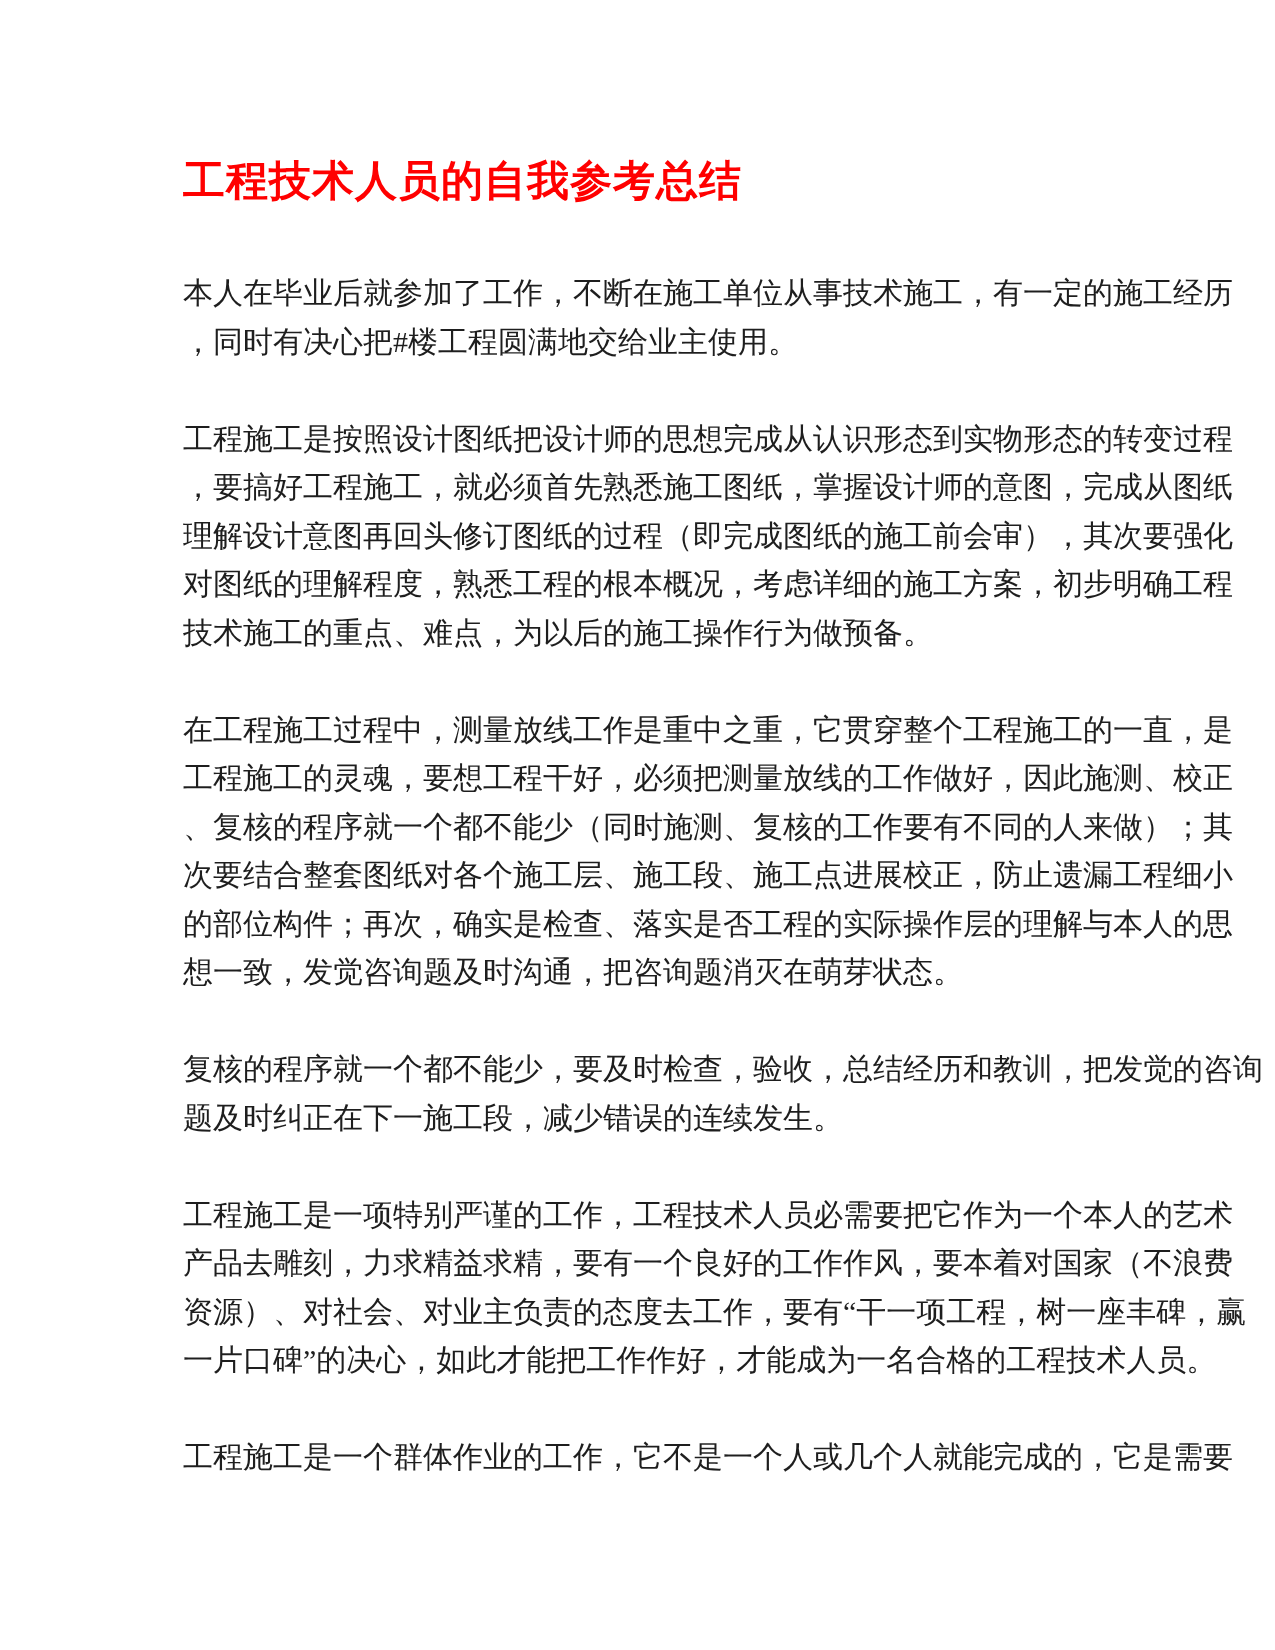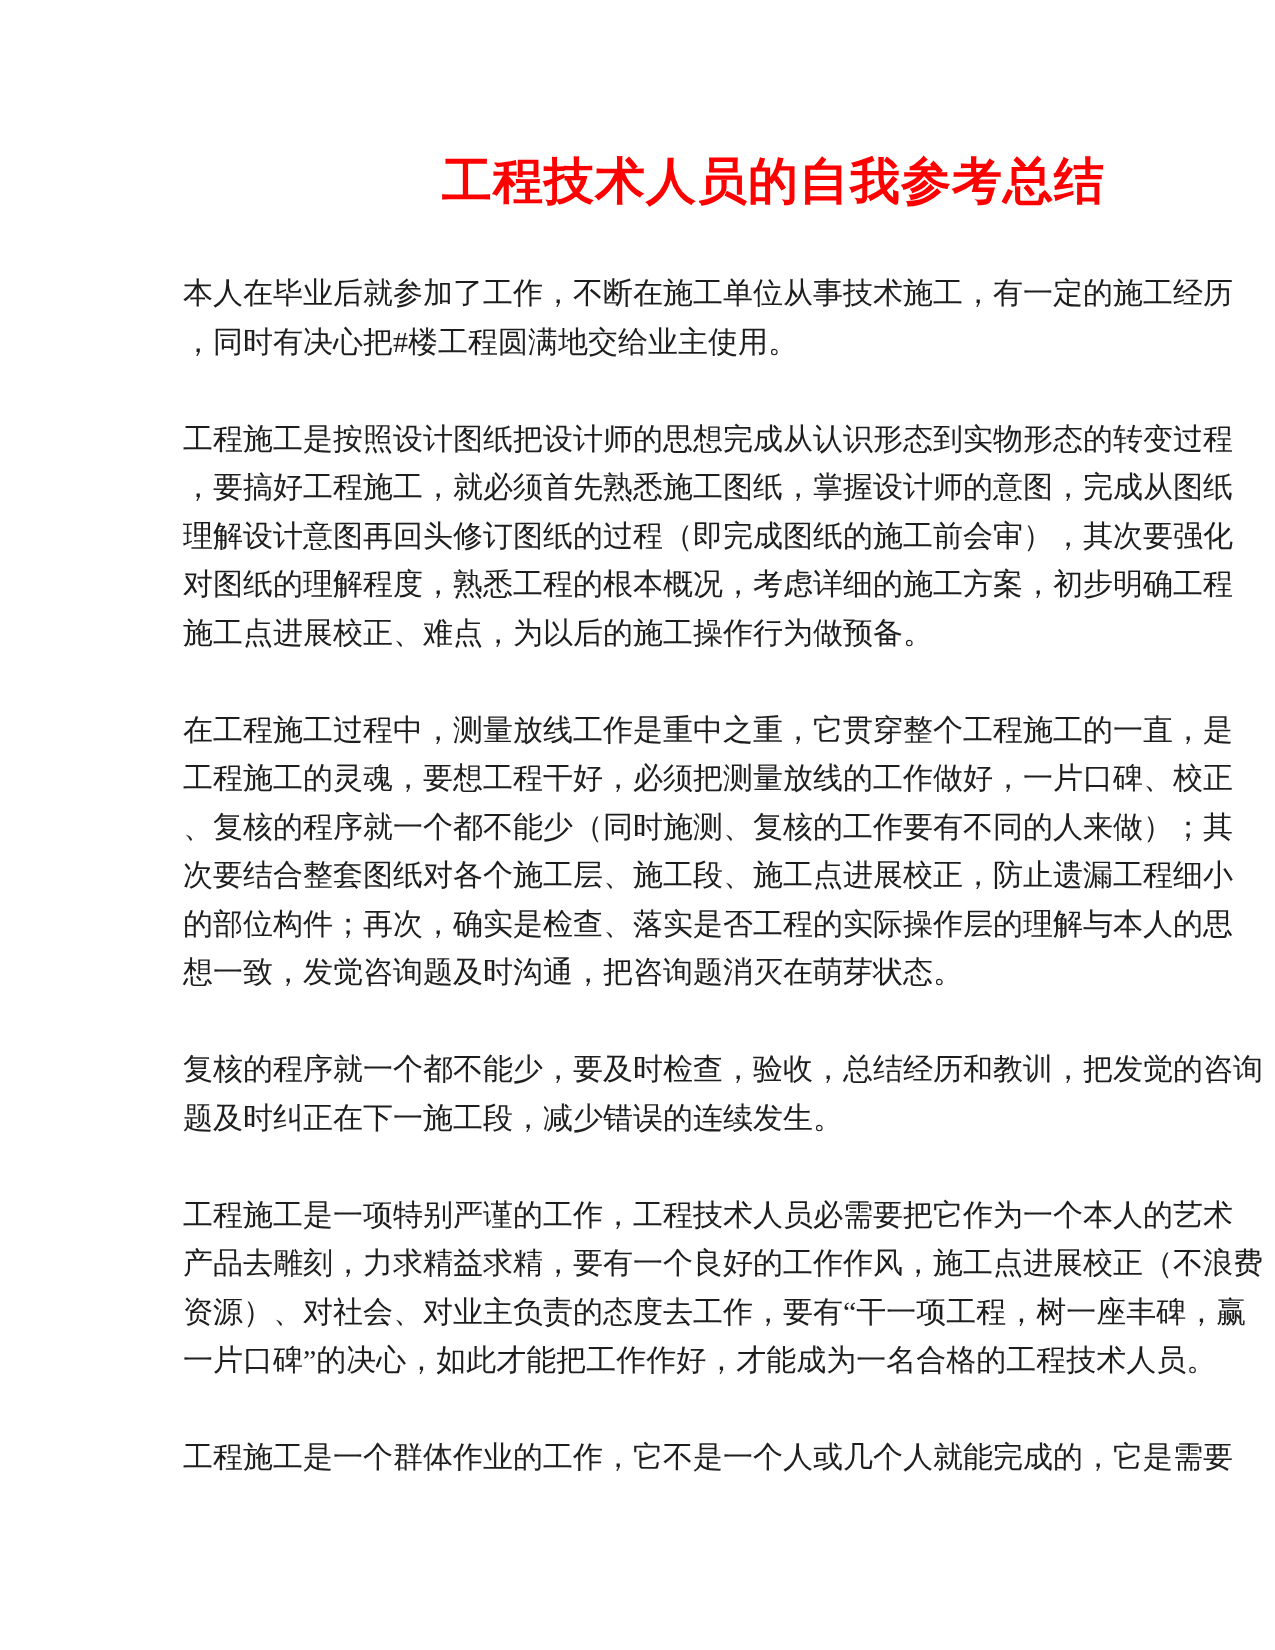--- a/index.html
+++ b/index.html
@@ -18,24 +18,24 @@
     box-sizing: border-box;
     position: absolute;
     left: 0; top: 0;
     width: 1275px;
     height: 1650px;
     padding: 150px 170px 0 183px;
     background: var(--page-bg, #ffffff);
   }
   .doc-title {
     margin: 0 0 57px 0;
-    font-size: 50px;
+    font-size: 42px;
     line-height: 62px;
     font-weight: bold;
-    text-align: right;
+    text-align: left;
     letter-spacing: 1px;
     color: var(--title-color, #ff0000);
   }
   .para {
     margin: 0 0 48.5px 0;
     font-size: 30px;
     line-height: 48.5px;
     color: var(--body-color, #1e1e1e);
     white-space: pre;          
     text-align: left;
@@ -48,31 +48,31 @@
 <div class="page">
   <h1 class="doc-title">工程技术人员的自我参考总结</h1>
 
   <p class="para">本人在毕业后就参加了工作，不断在施工单位从事技术施工，有一定的施工经历
 ，同时有决心把#楼工程圆满地交给业主使用。</p>
 
   <p class="para">工程施工是按照设计图纸把设计师的思想完成从认识形态到实物形态的转变过程
 ，要搞好工程施工，就必须首先熟悉施工图纸，掌握设计师的意图，完成从图纸
 理解设计意图再回头修订图纸的过程（即完成图纸的施工前会审），其次要强化
 对图纸的理解程度，熟悉工程的根本概况，考虑详细的施工方案，初步明确工程
-施工点进展校正、难点，为以后的施工操作行为做预备。</p>
+技术施工的重点、难点，为以后的施工操作行为做预备。</p>
 
   <p class="para">在工程施工过程中，测量放线工作是重中之重，它贯穿整个工程施工的一直，是
-工程施工的灵魂，要想工程干好，必须把测量放线的工作做好，一片口碑、校正
+工程施工的灵魂，要想工程干好，必须把测量放线的工作做好，因此施测、校正
 、复核的程序就一个都不能少（同时施测、复核的工作要有不同的人来做）；其
 次要结合整套图纸对各个施工层、施工段、施工点进展校正，防止遗漏工程细小
 的部位构件；再次，确实是检查、落实是否工程的实际操作层的理解与本人的思
 想一致，发觉咨询题及时沟通，把咨询题消灭在萌芽状态。</p>
 
   <p class="para">复核的程序就一个都不能少，要及时检查，验收，总结经历和教训，把发觉的咨询
 题及时纠正在下一施工段，减少错误的连续发生。</p>
 
   <p class="para">工程施工是一项特别严谨的工作，工程技术人员必需要把它作为一个本人的艺术
-产品去雕刻，力求精益求精，要有一个良好的工作作风，施工点进展校正（不浪费
+产品去雕刻，力求精益求精，要有一个良好的工作作风，要本着对国家（不浪费
 资源）、对社会、对业主负责的态度去工作，要有“干一项工程，树一座丰碑，赢
 一片口碑”的决心，如此才能把工作作好，才能成为一名合格的工程技术人员。</p>
 
   <p class="para">工程施工是一个群体作业的工作，它不是一个人或几个人就能完成的，它是需要</p>
 </div>
 
 </body></html>

